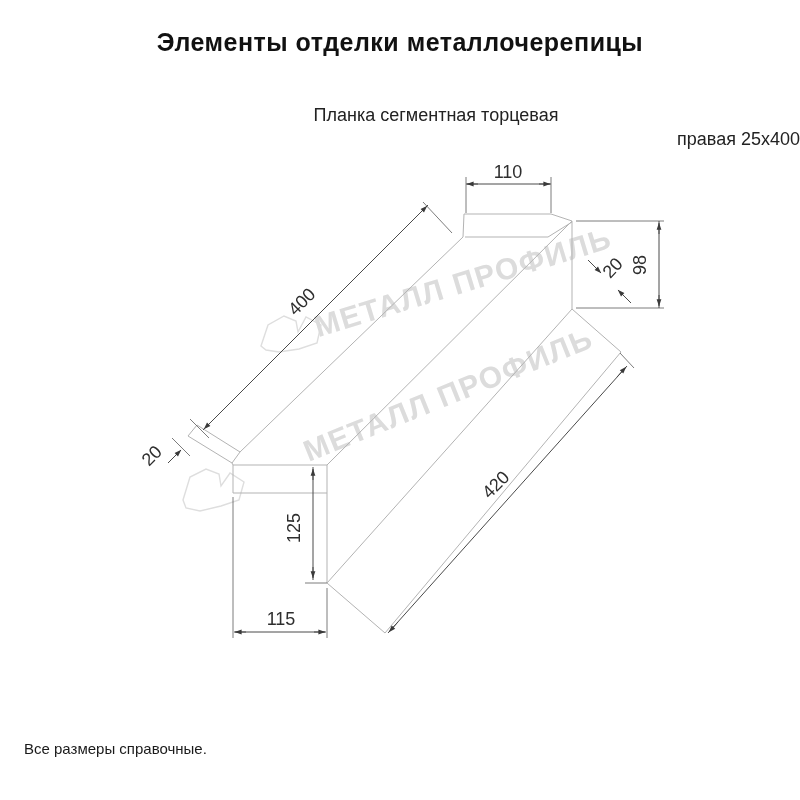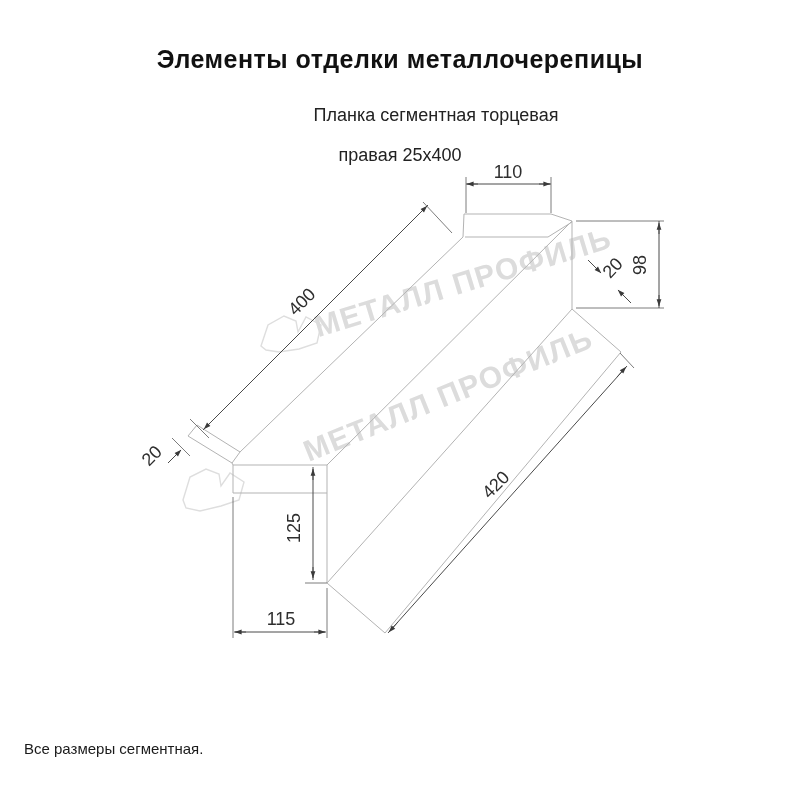--- a/index.html
+++ b/index.html
@@ -1,23 +1,23 @@
 <!DOCTYPE html>
 <html><head>
 <meta charset="utf-8">
 <style>
   html,body{margin:0;padding:0;background:#ffffff;}
   .page{position:relative;width:800px;height:800px;background:#fff;overflow:hidden;
         font-family:"Liberation Sans","DejaVu Sans",sans-serif;color:#1a1a1a;}
   .title{position:absolute;top:28px;left:0;width:800px;text-align:center;
-         font-size:25px;font-weight:bold;letter-spacing:0.5px;color:#111;margin-top:17px;}
+         font-size:25px;font-weight:bold;letter-spacing:0.5px;color:#111;}
   .subtitle{position:absolute;left:0;width:800px;text-align:center;
             font-size:18px;color:#222;line-height:22px;}
   .subtitle1{top:104px;margin-left:36px;}
-  .subtitle2{top:144px;}
+  .subtitle2{top:128px;text-align:right;}
   .footer{position:absolute;left:24px;font-size:15px;color:#1a1a1a;}
   .footer1{top:740px;}
   .footer2{top:760px;}
   svg text.dim{font-family:"Liberation Sans","DejaVu Sans",sans-serif;
                font-size:18px;fill:#2e2e2e;}
   svg text.wm{font-family:"Liberation Sans","DejaVu Sans",sans-serif;
               font-size:30px;font-weight:bold;letter-spacing:1.5px;fill:#dcdcdc;}
   .piece{stroke:#b3b3b3;stroke-width:1;fill:none;}
   .dimline{stroke:#4a4a4a;stroke-width:1;fill:none;}
   .extline{stroke:#5a5a5a;stroke-width:0.8;fill:none;}
@@ -132,15 +132,15 @@
 
     <g>
       <line class="extline" x1="620" y1="353" x2="634" y2="368"></line>
       <line class="dimline" x1="388" y1="633" x2="627" y2="366"></line>
       <line class="dimline" x1="617" y1="377" x2="626" y2="367" marker-end="url(#arr)"></line>
       <line class="dimline" x1="398" y1="622" x2="389" y2="632" marker-end="url(#arr)"></line>
       <text class="dim" text-anchor="middle" transform="translate(500,489) rotate(-45)">420</text>
     </g>
   </svg>
 
-  <div class="footer footer1">Все размеры сегментная.</div>
+  <div class="footer footer1">Все размеры справочные.</div>
 
 </div>
 
 </body></html>

